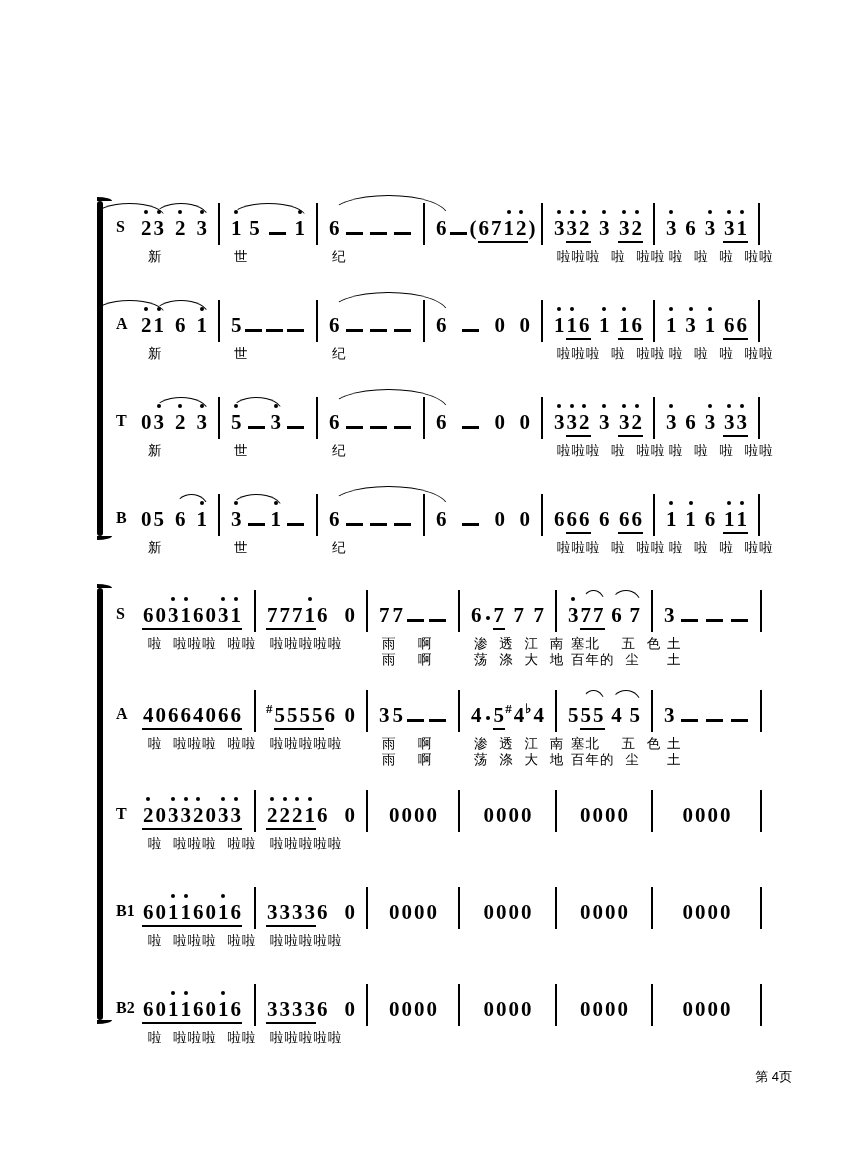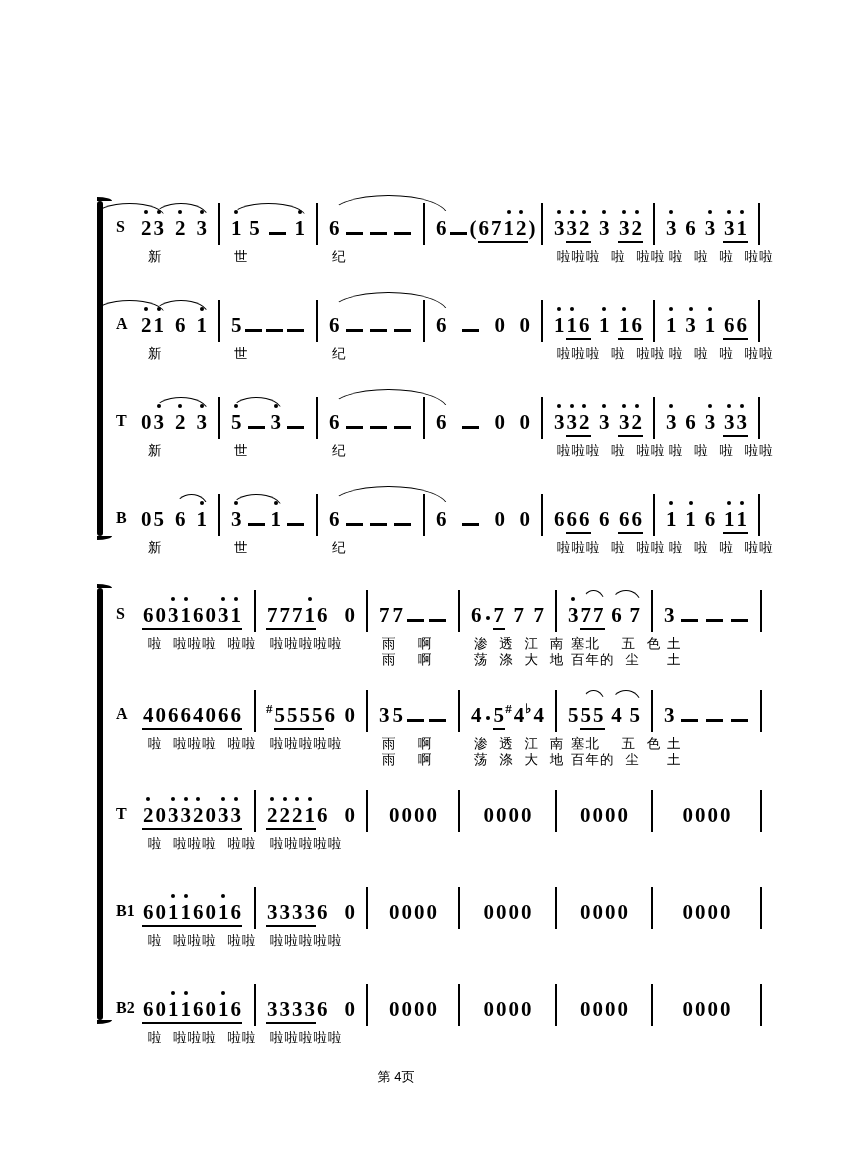--- a/index.html
+++ b/index.html
@@ -29,21 +29,21 @@
   .adot{display:inline-block;width:4px;height:4px;border-radius:50%;background:#000;align-self:center;margin:0 3px;}
   .accnote{font:700 13px "Liberation Serif",serif;display:inline-block;transform:translateY(-9px);margin-right:1px;}
   .lyrics-line{display:flex;margin-top:3px;min-height:30px;}
   .lyr-cell{box-sizing:border-box;padding:1px 4px 0 14px;}
   .lyr-cell.m0{padding-left:40px;}
   .lyr-line{font:13.5px "Liberation Sans",sans-serif;line-height:16px;white-space:pre;
             word-spacing:6px;letter-spacing:1px;}
   .arc{position:absolute;top:0;height:12px;border:1.6px solid transparent;border-top-color:#000;
        border-radius:50% / 100% 100% 0 0;pointer-events:none;}
   .arc.tie{top:-8px;height:19px;}
-  .footer{position:absolute;top:1068px;left:0;width:792px;text-align:center;
+  .footer{position:absolute;top:1068px;left:0;width:792px;text-align:right;
           font:13px "Liberation Sans",sans-serif;}
 </style>
 </head>
 <body>
 
 <div class="sheet">
   <div id="score-mount">
       <div class="system" style="top: 203px;">
         <div class="bracket" style="height: 335px;"></div>
         <div class="voice-row">

